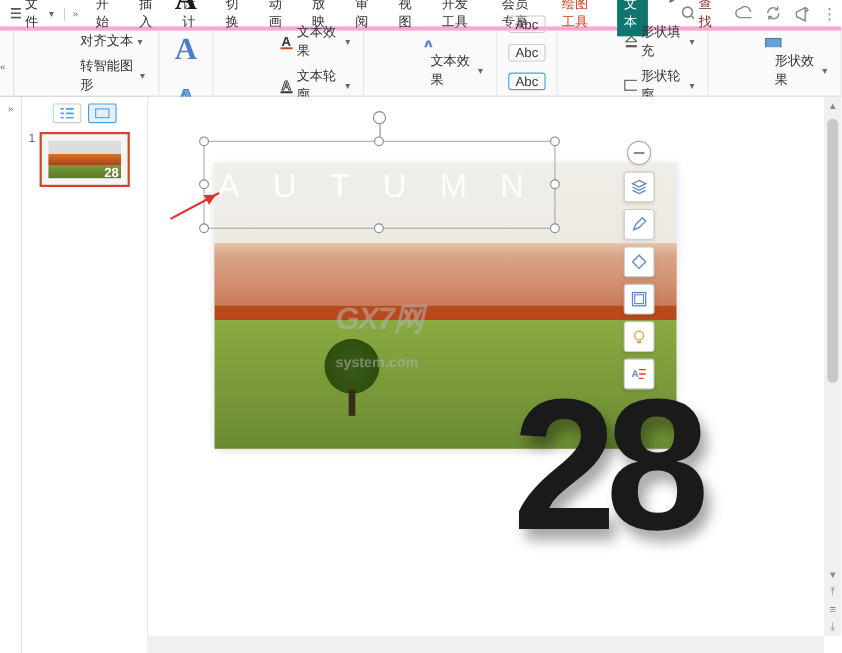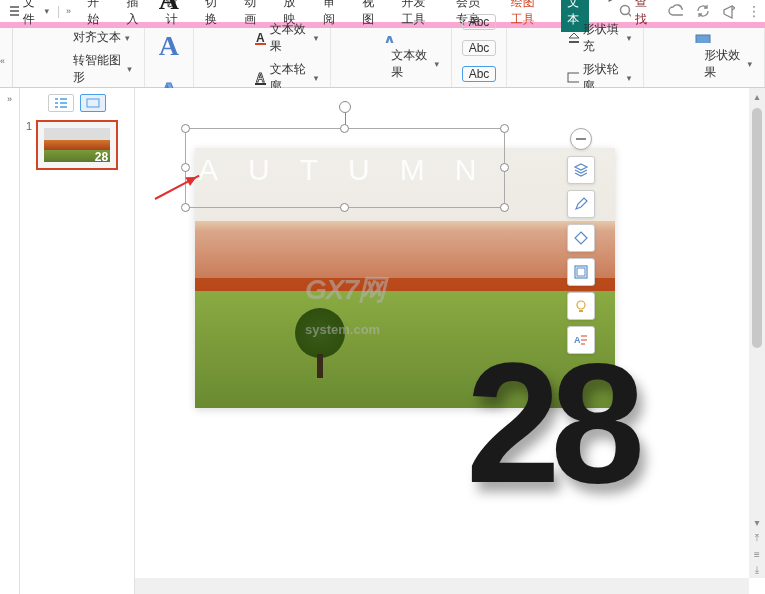--- a/index.html
+++ b/index.html
@@ -1,18 +1,18 @@
 <!DOCTYPE html>
 <html><head>
 <meta charset="utf-8">
 <style>
 * { box-sizing: border-box; margin: 0; padding: 0; }
 body { font-family: "Microsoft YaHei", sans-serif; font-size: 12px; color: #333; background: #fff; width: 765px; height: 594px; overflow: hidden; }
 
-.menubar { height: 28px; display: flex; align-items: center; border-bottom: 6px solid #f9a8d4; padding: 0 4px; gap: 2px; }
+.menubar { height: 28px; display: flex; align-items: center; border-bottom: 4px solid #f9a8d4; padding: 0 4px; gap: 2px; }
 .menu-file { display: flex; align-items: center; gap: 4px; padding: 2px 6px; cursor: pointer; }
 .menu-tabs { display: flex; gap: 16px; margin-left: 6px; }
 .menu-tab { padding: 4px 4px; cursor: pointer; font-size: 12px; }
 .menu-tab.active { color: #d14424; }
 .menu-tab.highlight { background: #0f766e; color: #fff; padding: 4px 6px; }
 .menu-right { margin-left: auto; display: flex; align-items: center; gap: 12px; }
 .search { display: flex; align-items: center; gap: 4px; color: #7f1d1d; cursor: pointer; }
 
 .ribbon { height: 60px; display: flex; align-items: stretch; border-bottom: 1px solid #d0d0d0; background: #fafafa; }
 .ribbon-group { display: flex; flex-direction: column; justify-content: center; padding: 4px 8px; border-right: 1px solid #e6e6e6; gap: 2px; }

